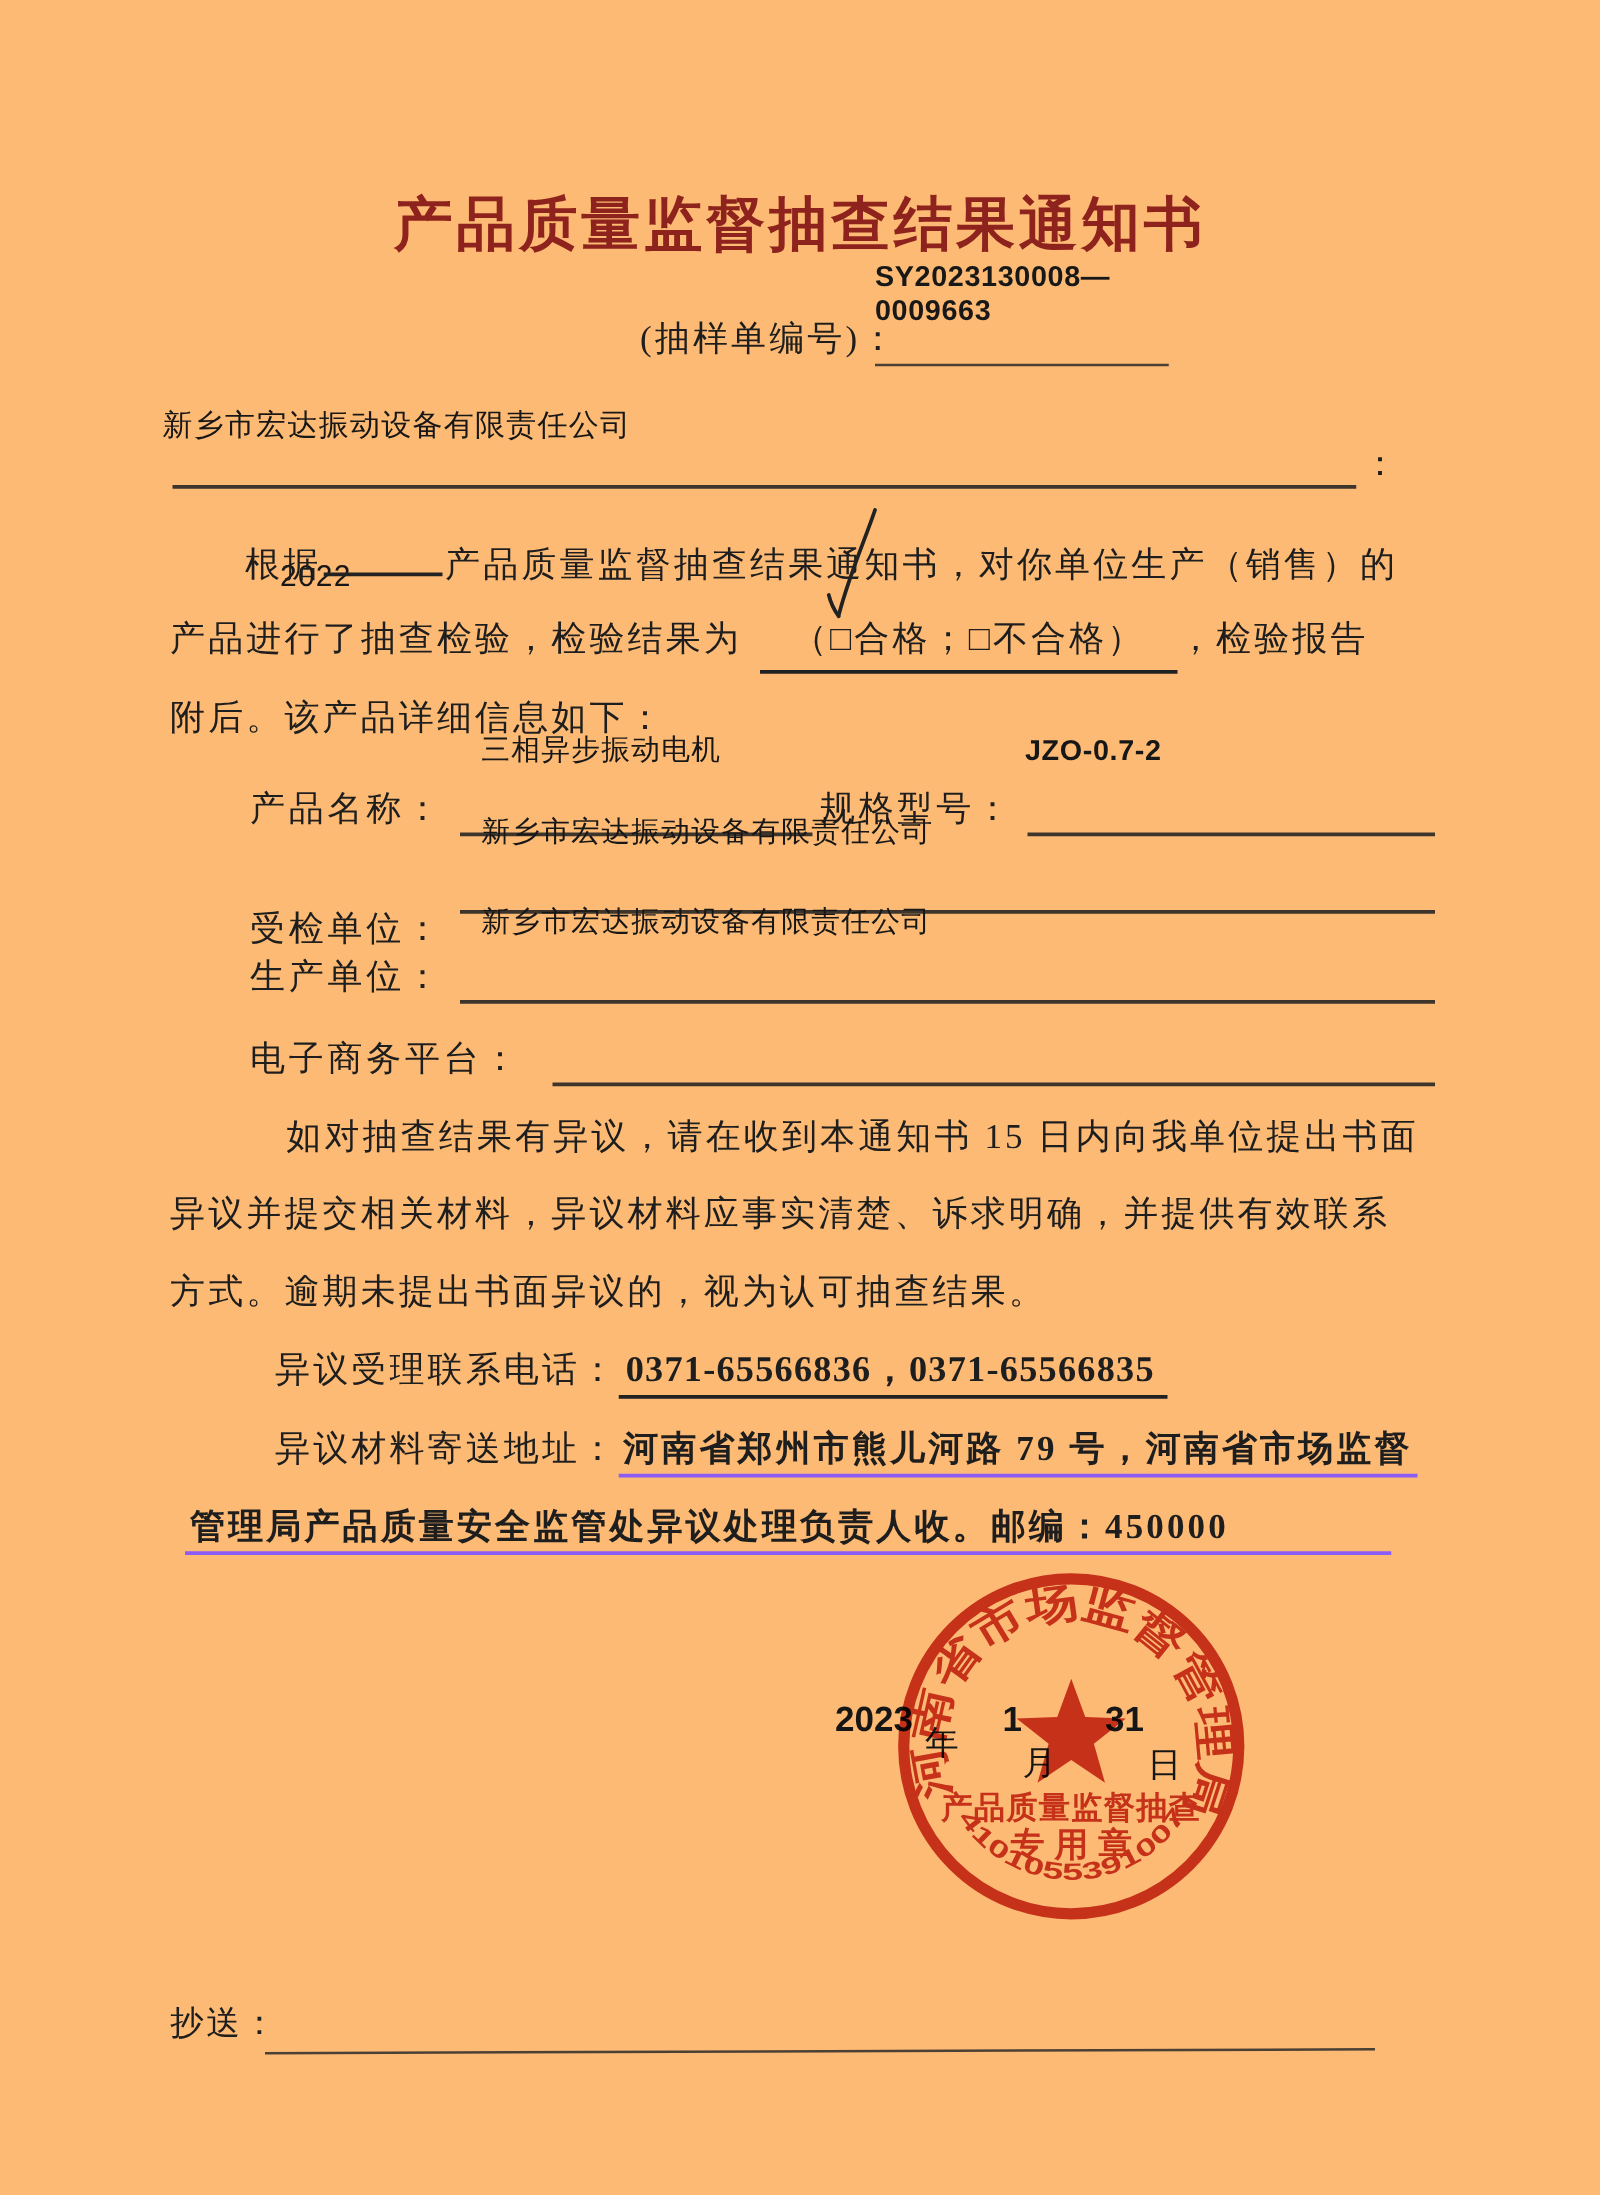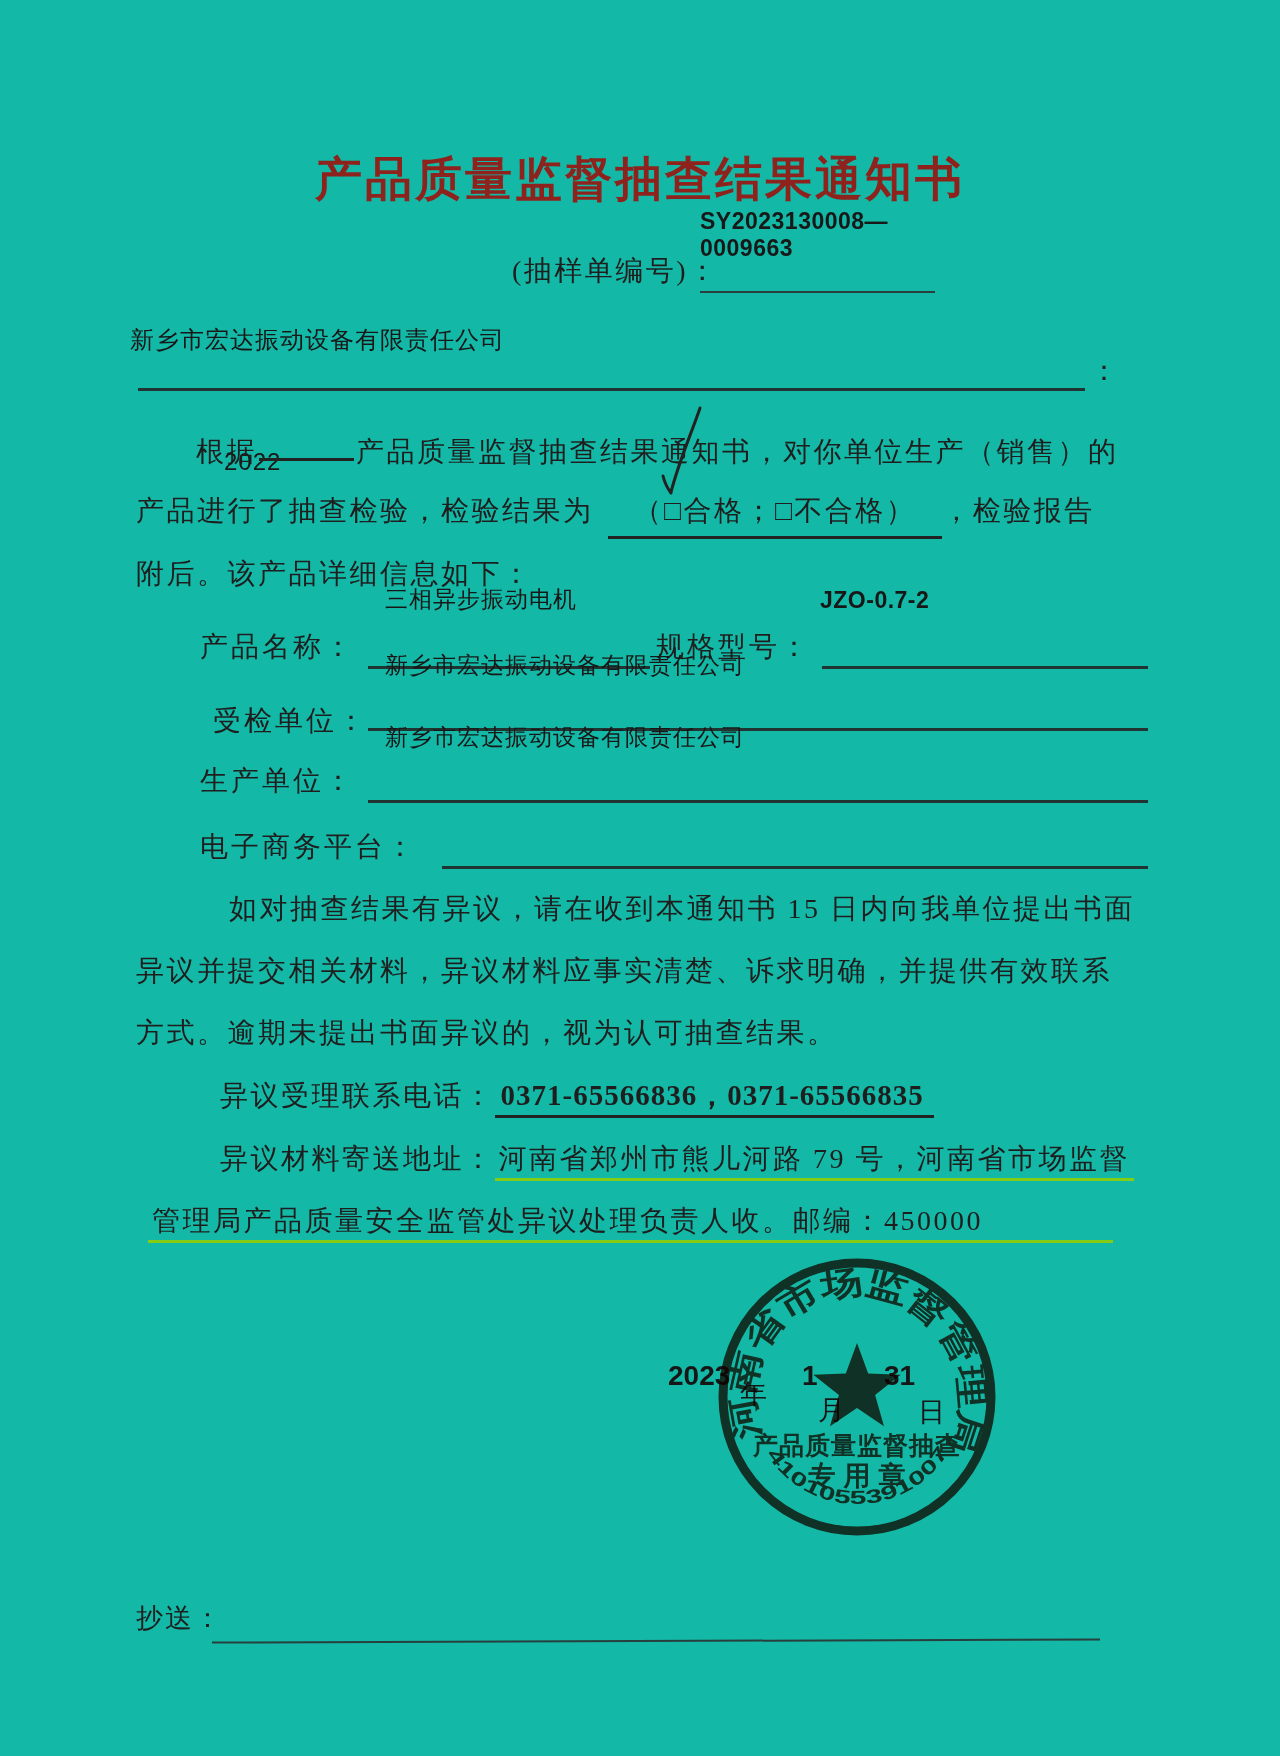--- a/index.html
+++ b/index.html
@@ -1,21 +1,21 @@
 <!DOCTYPE html>
 <html><head>
 <meta charset="utf-8">
 <style>
   html,body{margin:0;padding:0;}
   body{background:#9a9a9a;}
   .paper{
     position:relative;
     width:1280px;height:1756px;
     margin:0 auto;
-    background:#14b8a6;
+    background:#fdba74;
     overflow:hidden;
     font-family:"Liberation Serif", serif;
     color:#1e1e1e;
   }
   .abs{position:absolute;}
   .title{
     top:148px;left:0;width:1280px;text-align:center;
     font-size:47px;font-weight:700;letter-spacing:3px;
     color:#8e231d;
   }
@@ -43,37 +43,37 @@
   .result-group{display:inline-block;margin-left:14px;padding:0 26px 6px 26px;border-bottom:3px solid #222;}
   .p1l3{top:555px;left:136px;}
   .value-product{top:584px;left:385px;font-size:23px;letter-spacing:1px;}
   .value-spec{top:587px;left:820px;font-size:23px;font-weight:700;letter-spacing:.5px;}
   .row-label{font-size:28px;letter-spacing:3px;white-space:nowrap;}
   .lbl-product{top:628px;left:200px;}
   .line-product{top:666px;left:368px;width:282px;}
   .lbl-spec{top:628px;left:656px;}
   .line-spec{top:666px;left:822px;width:326px;}
   .value-inspected{top:650px;left:385px;font-size:23px;letter-spacing:1px;}
-  .lbl-inspected{top:702px;left:200px;margin-left:13px;}
+  .lbl-inspected{top:724px;left:200px;}
   .line-inspected{top:728px;left:368px;width:780px;}
   .value-producer{top:722px;left:385px;font-size:23px;letter-spacing:1px;}
   .lbl-producer{top:762px;left:200px;}
   .line-producer{top:800px;left:368px;width:780px;}
   .lbl-ecommerce{top:828px;left:200px;}
   .line-ecommerce{top:866px;left:442px;width:706px;}
   .p2l1{top:890px;left:196px;margin-left:33px;}
   .p2l2{top:952px;left:136px;}
   .p2l3{top:1014px;left:136px;}
   .phone-line{top:1076px;left:220px;}
   .phone-value{
     font-family:"Liberation Serif", serif;font-weight:700;font-size:29px;
     letter-spacing:1px;border-bottom:3px solid #222;padding:0 10px 4px 6px;
   }
   .addr1{top:1140px;left:220px;}
-  .addr-underline{border-bottom:3px solid #84cc16;padding:0 4px 4px 4px;}
+  .addr-underline{border-bottom:3px solid #8b5cf6;padding:0 4px 4px 4px;font-weight:bold;}
   .addr2{top:1202px;left:148px;}
   .addr2 .addr-underline{padding-right:130px;}
   .date-num{font-family:"Liberation Sans", sans-serif;font-size:28px;font-weight:600;color:#161616;}
   .date-cjk{font-size:27px;letter-spacing:1px;color:#161616;}
   .d-year{top:1360px;left:668px;}
   .d-year-lbl{top:1376px;left:740px;}
   .d-month{top:1360px;left:802px;}
   .d-month-lbl{top:1392px;left:818px;}
   .d-day{top:1360px;left:884px;}
   .d-day-lbl{top:1394px;left:918px;}

